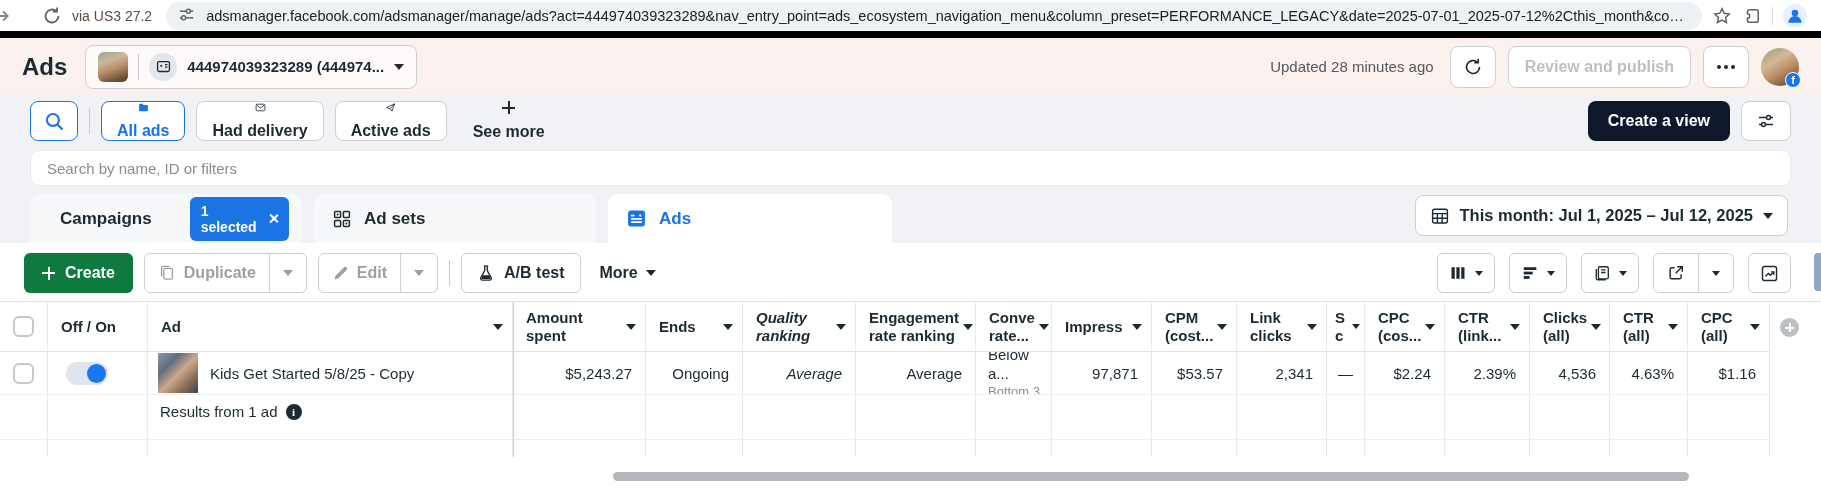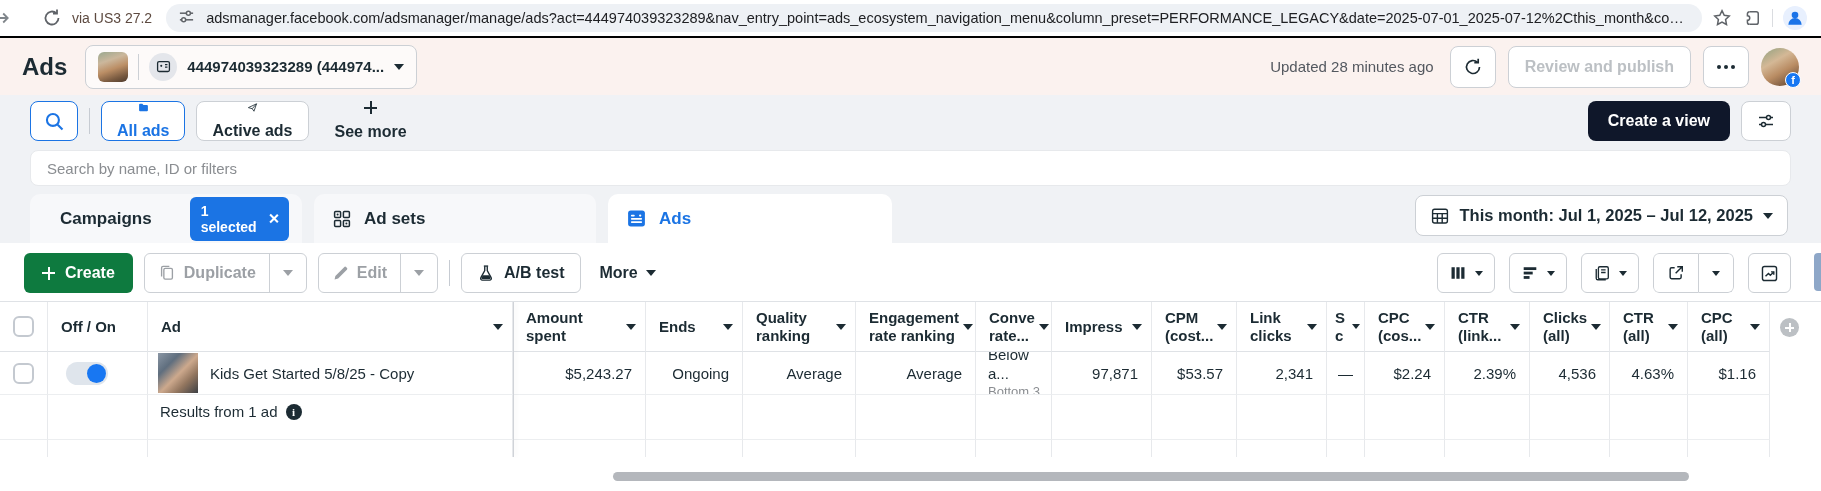--- a/index.html
+++ b/index.html
@@ -1,20 +1,20 @@
 <!DOCTYPE html>
 <html><head>
 <meta charset="utf-8">
 <style>
   * { box-sizing: border-box; margin: 0; padding: 0; }
   html,body { width:1821px; height:491px; overflow:hidden; }
   body { font-family:"Liberation Sans", sans-serif; color:#1c2b33; background:#fff; position:relative; }
 
   
-  .browser-bar { height:38px; background:#fff; border-bottom:2px solid #000000; display:flex; align-items:center; padding:0 14px 0 0; gap:10px; }
+  .browser-bar { height:38px; background:#fff; border-bottom:7px solid #000000; display:flex; align-items:center; padding:0 14px 0 0; gap:10px; }
   .nav-arrow { width:18px; height:18px; margin-left:-4px; color:#80868b; flex:0 0 auto; }
   .reload-btn { width:20px; height:20px; color:#5f6368; margin-left:18px; flex:0 0 auto; }
   .proxy-label { font-size:14px; color:#5d4a40; white-space:nowrap; margin-right:4px; }
   .omnibox { flex:1; height:28px; background:#eef1f5; border-radius:14px; display:flex; align-items:center; padding:0 12px; gap:8px; min-width:0; }
   .omnibox .url-text { font-size:14.5px; color:#202124; white-space:nowrap; overflow:hidden; text-overflow:ellipsis; }
   .bar-icon { width:20px; height:20px; flex:0 0 auto; }
   .bar-sep { width:1px; height:18px; background:#dadce0; }
   .profile-chip { width:24px; height:24px; border-radius:50%; background:#e8f0fe; display:flex; align-items:center; justify-content:center; }
 
   
@@ -82,21 +82,21 @@
 
   
   .grid { position:relative; border-top:1px solid #dfe2e6; }
   .t-row { display:flex; }
   .cell { flex:0 0 auto; border-right:1px solid #e7e9ec; display:flex; align-items:center; overflow:hidden; }
   .hdr .cell { height:50px; border-bottom:1px solid #dfe2e6; font-weight:700; font-size:15px; }
   .body-row .cell { height:43px; font-size:15px; border-bottom:1px solid #eceef0; }
   .sum-row .cell { height:45px; font-size:15px; border-bottom:1px solid #eceef0; }
   .fill-row .cell { height:17px; border-bottom:none; }
   .cw0{width:48px; justify-content:center;} .cw1{width:100px;} .cw2{width:365px;}
-  .cw3{width:133px;} .cw4{width:97px;} .cw5{width:113px;} .cw6{width:120px;}
+  .cw3{width:133px;} .cw4{width:97px;} .cw5{width:113px;font-style:italic;} .cw6{width:120px;}
   .cw7{width:76px;} .cw8{width:100px;} .cw9{width:85px;} .cw10{width:90px;}
   .cw11{width:38px;} .cw12{width:80px;} .cw13{width:85px;} .cw14{width:80px;}
   .cw15{width:78px;} .cw16{width:82px;}
   .hc { width:100%; display:flex; align-items:center; justify-content:space-between; padding:0 9px 0 13px; gap:4px; }
   .hc .lines { line-height:1.2; }
   .num { justify-content:flex-end; padding-right:13px; }
   .checkbox { width:21px; height:21px; border:2px solid #c4c9d0; border-radius:6px; background:#fff; }
   .toggle { width:42px; height:23px; border-radius:12px; background:#dfe5ec; position:relative; margin-left:18px; }
   .toggle .knob { position:absolute; right:2px; top:2px; width:19px; height:19px; border-radius:50%; background:#1877f2; }
   .ad-cell { gap:12px; padding-left:10px; }
@@ -208,20 +208,27 @@
   </div>
   <span class="v-sep"></span>
   <div class="chip chip-active">
     <svg viewBox="0 0 20 20" width="19" height="19" fill="#1b74e4">
         <path d="M2 5.2A1.8 1.8 0 0 1 3.8 3.4h4.1l1.9 1.9h6.4A1.8 1.8 0 0 1 18 7.1v7.7a1.8 1.8 0 0 1-1.8 1.8H3.8A1.8 1.8 0 0 1 2 14.8z"></path>
       </svg>
     <span>All ads</span>
   </div>
   <div class="chip">
     <svg viewBox="0 0 20 20" width="19" height="19" fill="none" stroke="#1c2b33" stroke-width="1.5">
+        <rect x="2" y="4" width="16" height="12" rx="2"></rect>
+        <path d="M3 5.5l7 5.6 7-5.6"></path>
+      </svg>
+    <span>Had delivery</span>
+  </div>
+  <div class="chip">
+    <svg viewBox="0 0 20 20" width="19" height="19" fill="none" stroke="#1c2b33" stroke-width="1.5">
         <path d="M2.5 10.2L17.3 3.3l-4.6 13.5-3.2-4.6z"></path>
         <path d="M9.5 12.2l7.8-8.9"></path>
       </svg>
     <span>Active ads</span>
   </div>
   <div class="chip chip-plain">
     <span class="plus-ic"></span>
     <span>See more</span>
   </div>
   <div class="btn-primary">Create a view</div>

